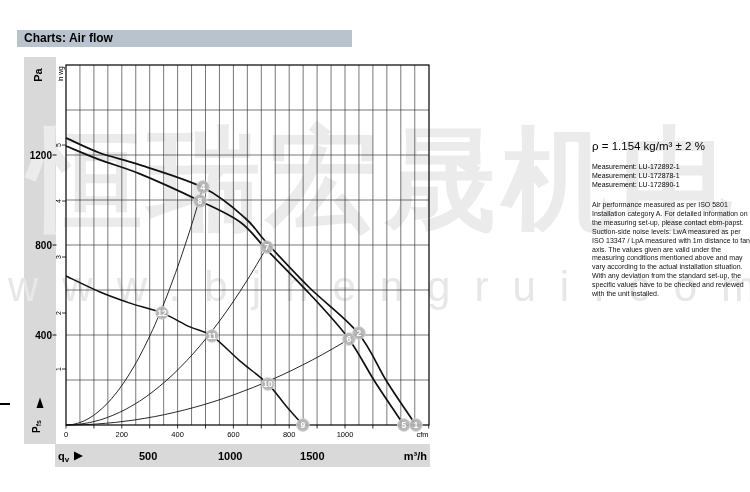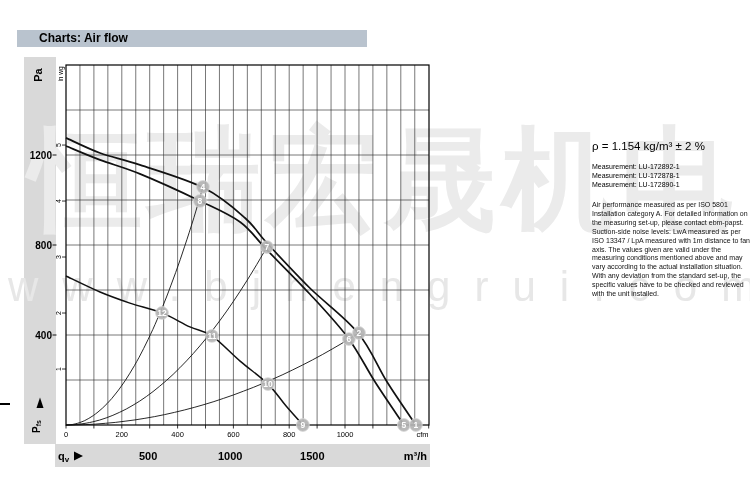--- a/index.html
+++ b/index.html
@@ -1,21 +1,21 @@
 <!DOCTYPE html>
 <html><head>
 <meta charset="utf-8">
 <style>
   html,body{margin:0;padding:0;}
   body{width:750px;height:492px;position:relative;background:#fff;
        font-family:"Liberation Sans",sans-serif;overflow:hidden;}
   .abs{position:absolute;}
   #margin-mark{left:0;top:403px;width:10px;height:2px;background:#000;z-index:4;}
   #header-bar{left:17px;top:30px;width:328px;height:17px;line-height:17px;
-              padding-left:22px;font-size:12px;font-weight:bold;color:#000;z-index:2;}
+              padding-left:7px;font-size:12px;font-weight:bold;color:#000;z-index:2;}
   #left-bar{left:24px;top:57px;width:32px;height:387px;z-index:0;}
   #bottom-bar{left:55px;top:444px;width:375px;height:23px;z-index:0;}
   #wm-cn{left:30px;top:124px;font-size:112px;font-weight:bold;letter-spacing:6px;
          color:#ebebeb;white-space:nowrap;z-index:1;line-height:1;}
   #wm-url{left:8px;top:266px;font-size:42px;letter-spacing:24px;color:#e7e7e7;
           white-space:nowrap;z-index:1;line-height:1;}
   #chart-svg{left:0;top:0;width:750px;height:492px;z-index:2;pointer-events:none;}
   #side-panel{left:592px;top:140px;width:162px;z-index:3;color:#000;}
   #density-line{font-size:11.5px;margin:0 0 10px 0;}
   .meas-line{font-size:7px;line-height:9px;}

